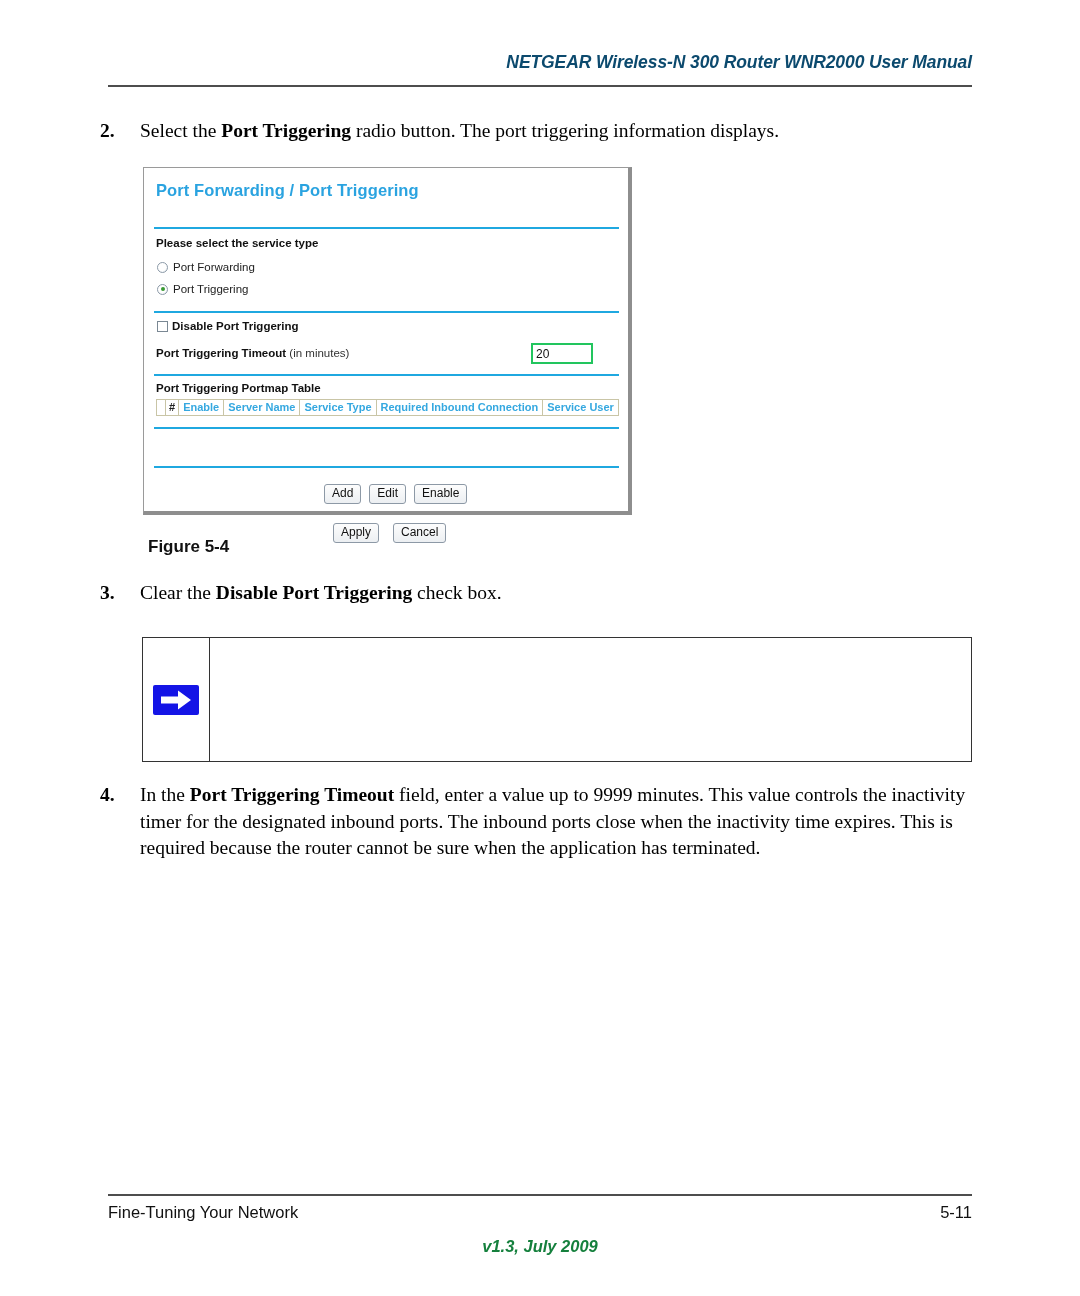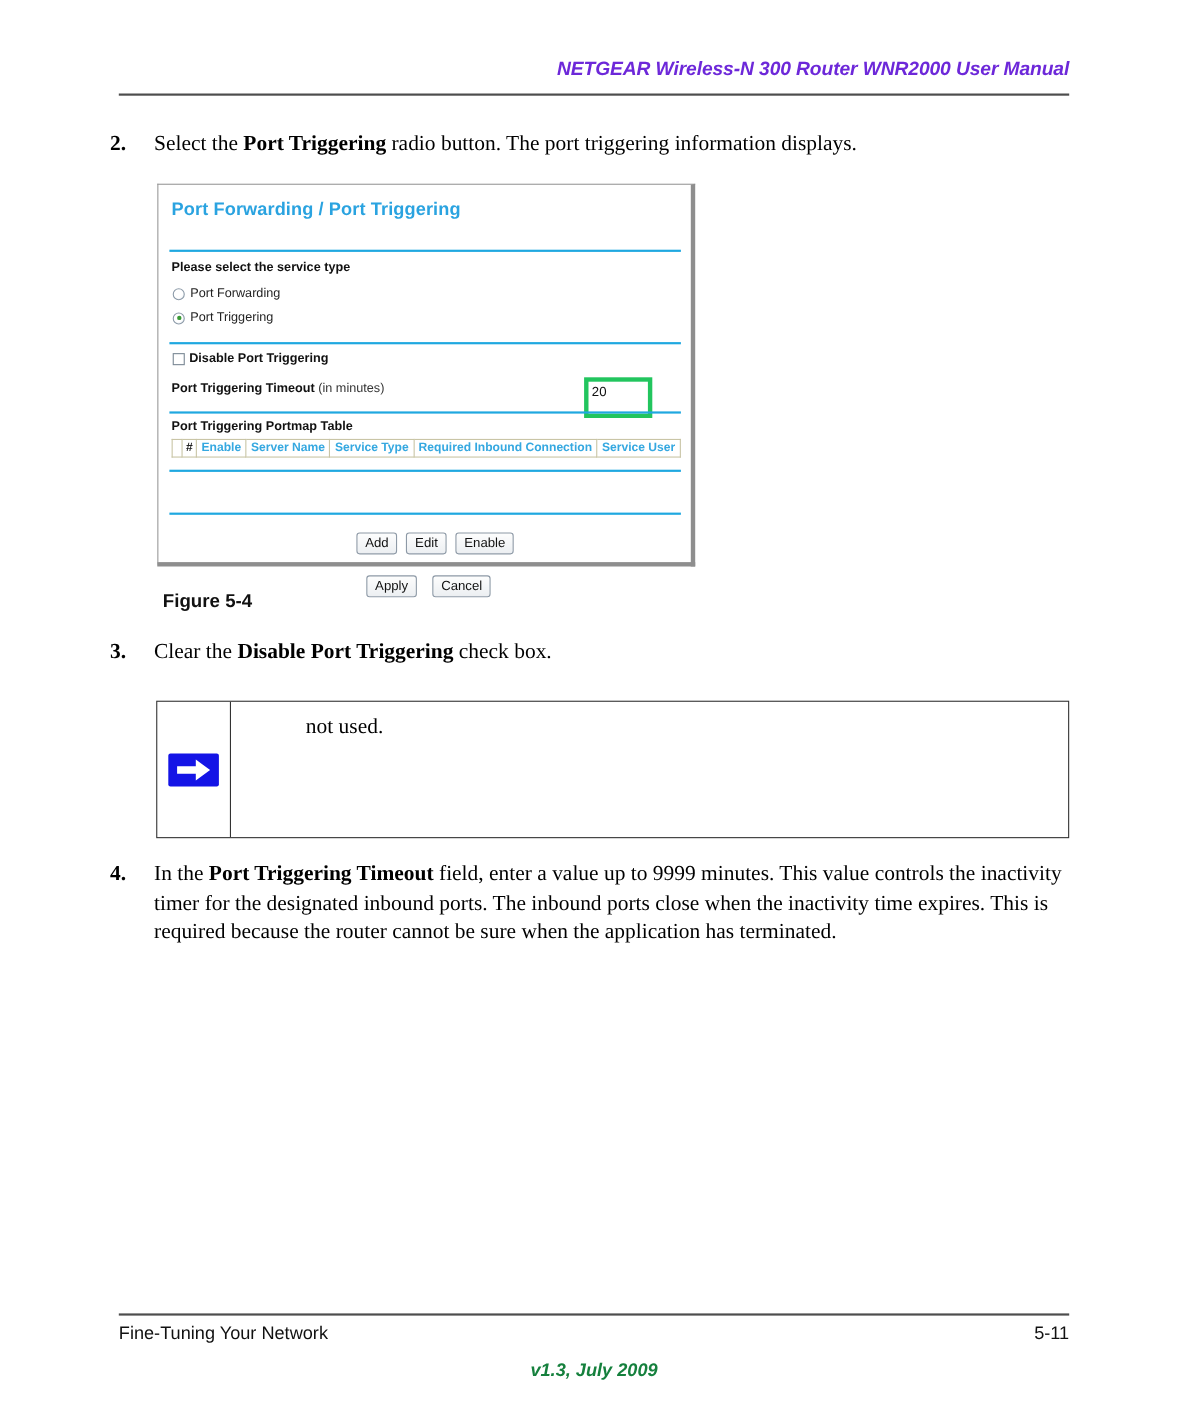--- a/index.html
+++ b/index.html
@@ -23,21 +23,21 @@
     top: 52px;
     width: 864px;
     text-align: right;
   }
   .page-header .hdr-text {
     font-family: "Liberation Sans", sans-serif;
     font-style: italic;
     font-weight: bold;
     font-size: 17.5px;
     letter-spacing: -0.1px;
-    color: #6d28d9;
+    color: #0c4a6e;
   }
   .header-rule {
     position: absolute;
     left: 108px;
     top: 85px;
     width: 864px;
     height: 2px;
     background: #4d4d4d;
   }
 
@@ -150,22 +150,22 @@
     border: 1px solid #7a8894;
     background: #ffffff;
     margin-right: 4px;
     box-sizing: border-box;
   }
   .timeout-input {
     position: absolute;
     left: 383px;
     top: 172px;
     width: 62px;
-    height: 37px;
-    border: 4px solid #22c55e;
+    height: 21px;
+    border: 2px solid #22c55e;
     background: #ffffff;
     box-sizing: border-box;
     font-family: "Liberation Sans", sans-serif;
     font-size: 12px;
     color: #111111;
     padding: 2px 0 0 3px;
   }
   .portmap-table {
     position: absolute;
     left: 8px;
@@ -384,21 +384,20 @@
 
 <div class="note-box">
   <div class="note-icon-cell">
     <span class="arrow-icon">
       <svg width="46" height="30" viewBox="0 0 46 30" aria-hidden="true">
         <path d="M8 11.5 H25 V5.5 L38 15 L25 24.5 V18.5 H8 Z" fill="#ffffff"></path>
       </svg>
     </span>
   </div>
   <div class="note-text-cell">
-    <div class="note-indent">not used.</div>
   </div>
 </div>
 
 <div class="step step4">
   <span class="num">4.</span>
   <span class="body"><span>In the </span><b class="em">Port Triggering Timeout</b><span> field, enter a value up to 9999 minutes. This value controls the inactivity timer for the designated inbound ports. The inbound ports close when the inactivity time expires. This is required because the router cannot be sure when the application has terminated.</span></span>
 </div>
 
 <div class="footer-rule"></div>
 <div class="footer-left">Fine-Tuning Your Network</div>

